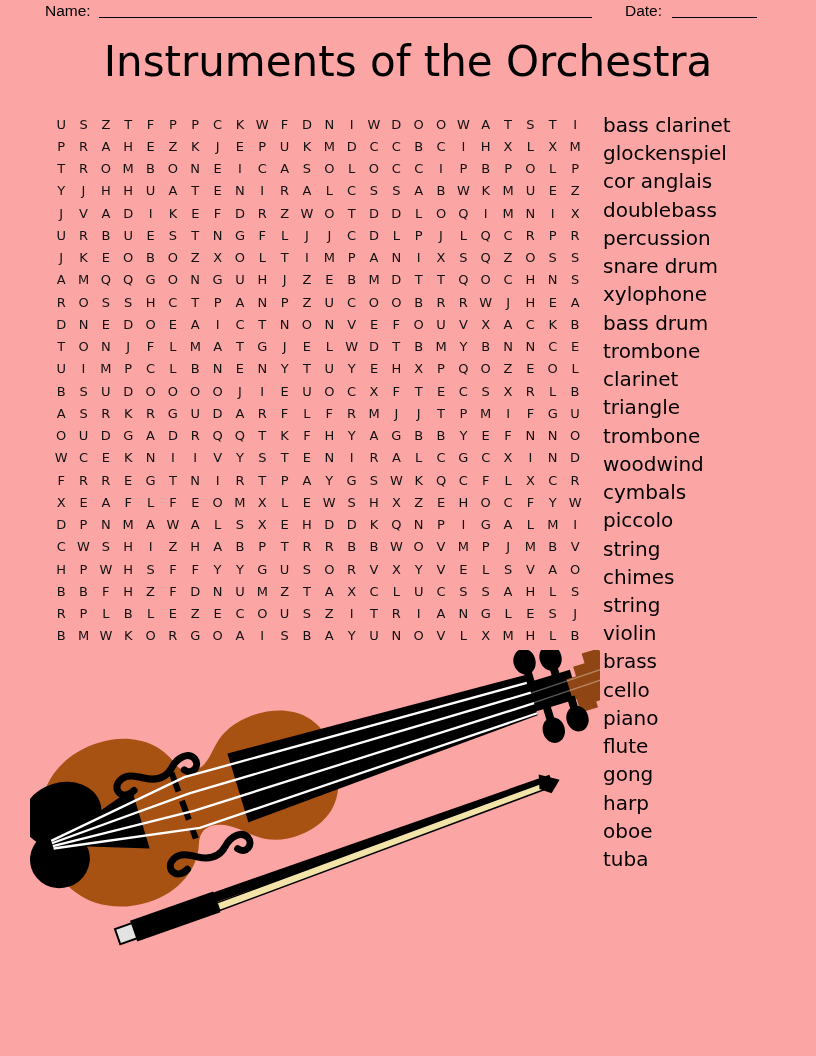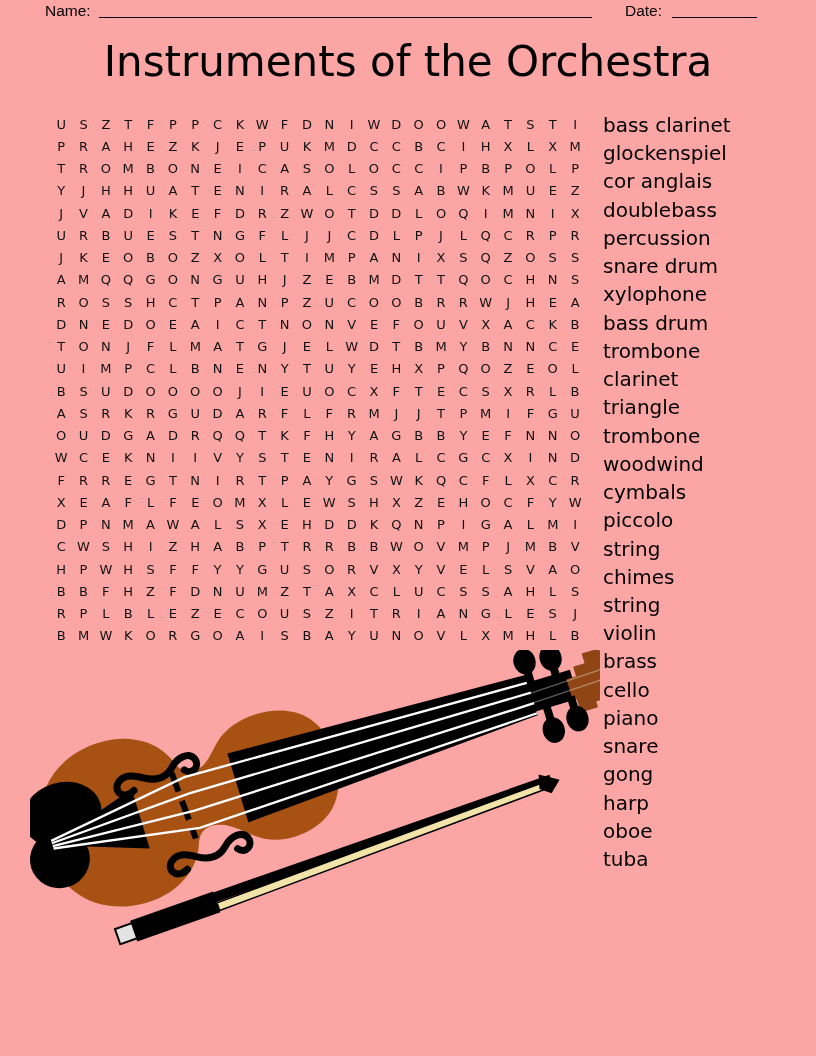--- a/index.html
+++ b/index.html
@@ -635,21 +635,21 @@
       <li>woodwind</li>
       <li>cymbals</li>
       <li>piccolo</li>
       <li>string</li>
       <li>chimes</li>
       <li>string</li>
       <li>violin</li>
       <li>brass</li>
       <li>cello</li>
       <li>piano</li>
-      <li>snare</li>
+      <li>flute</li>
       <li>gong</li>
       <li>harp</li>
       <li>oboe</li>
       <li>tuba</li>
     </ul>
 
   <svg class="violin-svg" viewBox="0 0 570 330">
 
     <g transform="translate(162,152) rotate(-17)">
       <path d="M -150,-8 C -154,-52 -118,-84 -72,-84 C -38,-84 -14,-66 -6,-44

